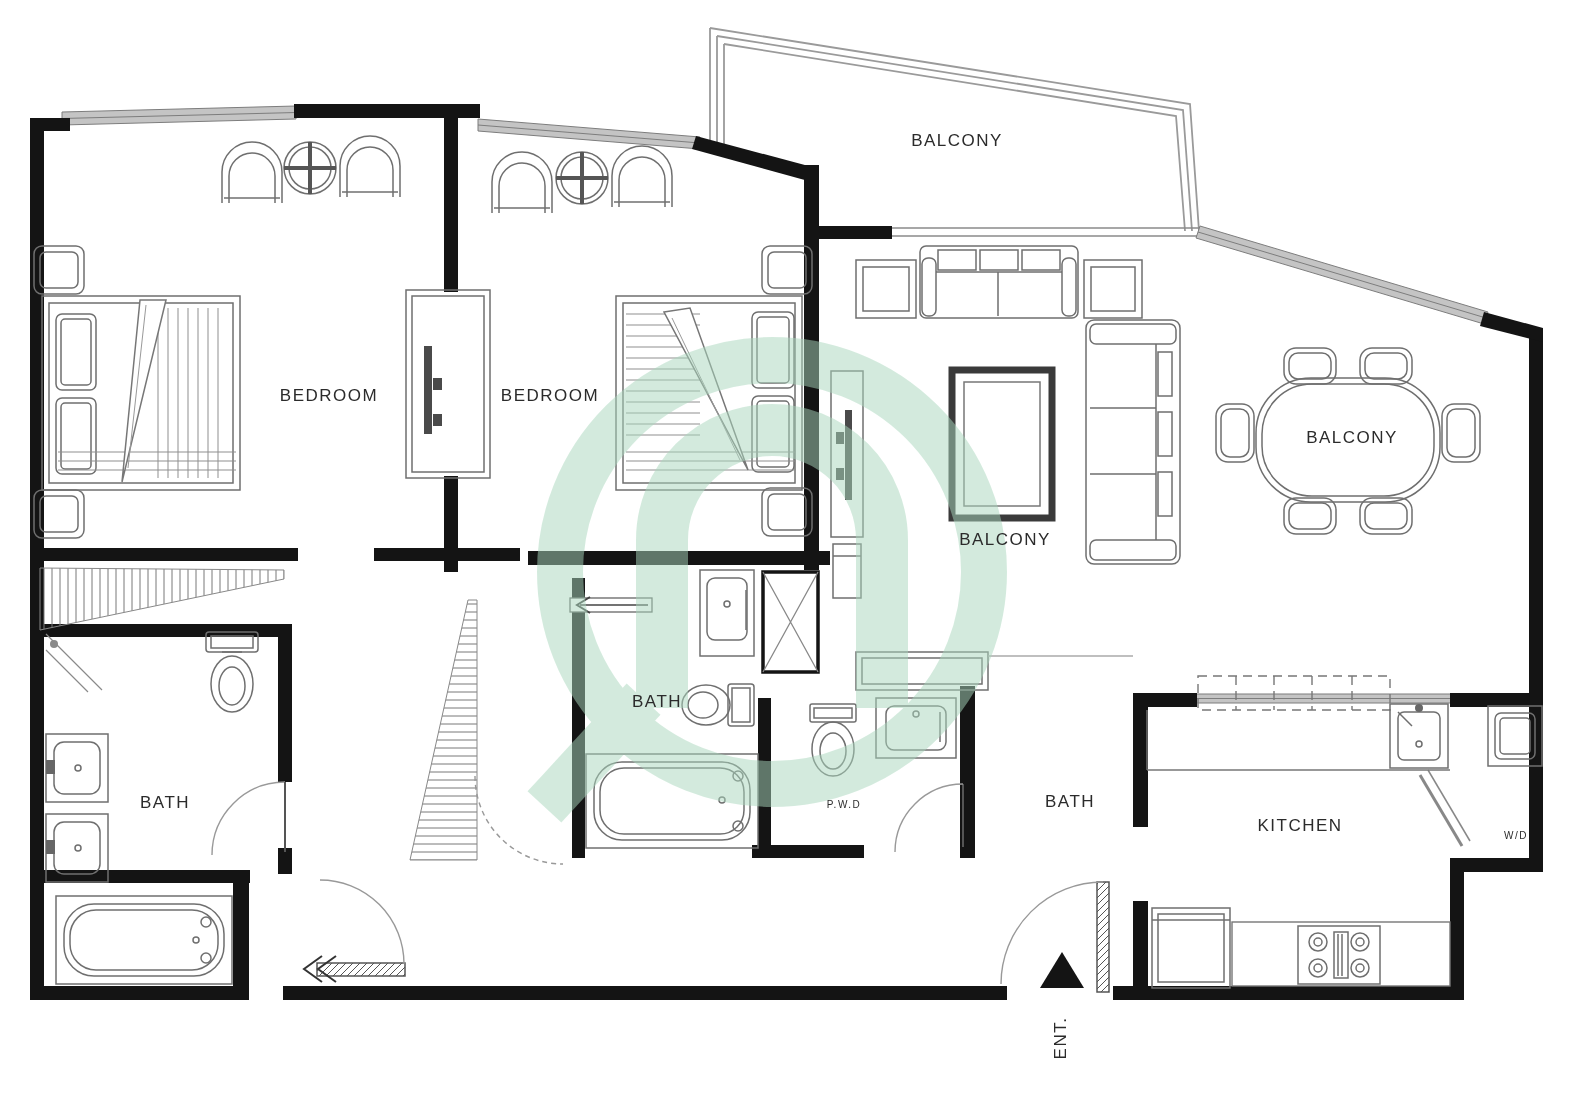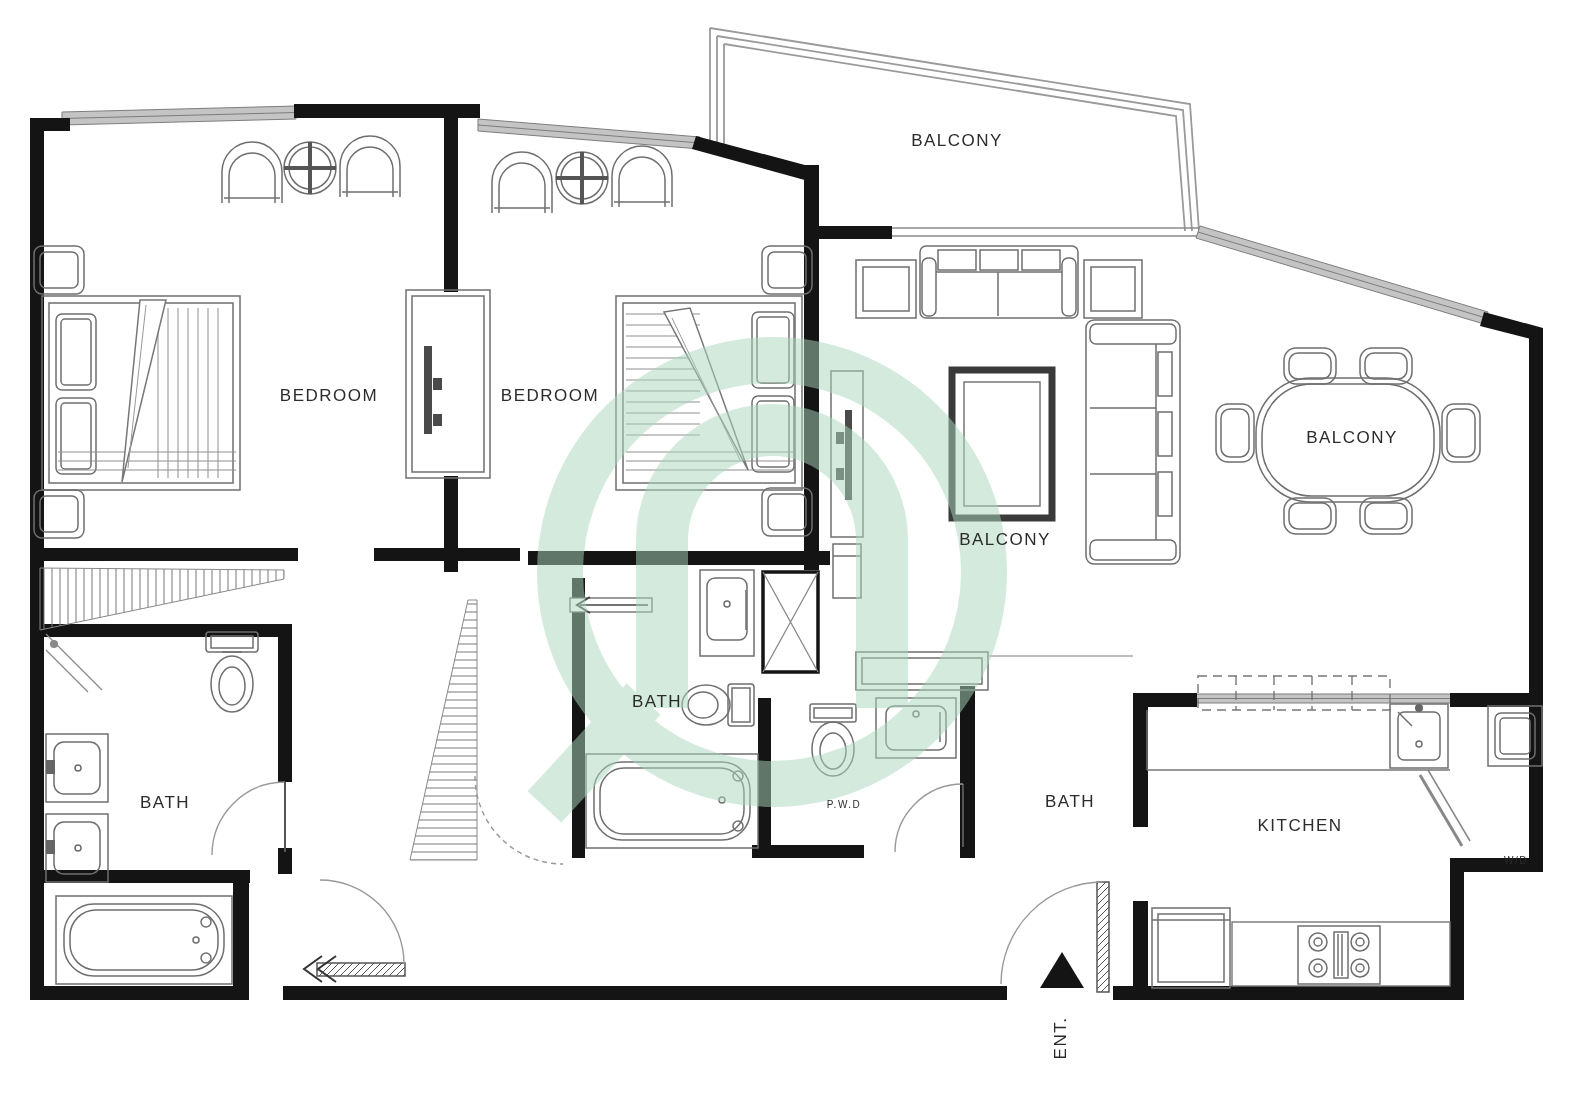--- a/index.html
+++ b/index.html
@@ -407,16 +407,16 @@
 <div class="room-label" style="left:957px;top:141px">BALCONY</div>
 <div class="room-label" style="left:329px;top:396px">BEDROOM</div>
 <div class="room-label" style="left:550px;top:396px">BEDROOM</div>
 <div class="room-label" style="left:1005px;top:540px">BALCONY</div>
 <div class="room-label" style="left:1352px;top:438px">BALCONY</div>
 <div class="room-label" style="left:165px;top:803px">BATH</div>
 <div class="room-label" style="left:657px;top:702px">BATH</div>
 <div class="room-label small" style="left:844px;top:804px">P.W.D</div>
 <div class="room-label" style="left:1070px;top:802px">BATH</div>
 <div class="room-label" style="left:1300px;top:826px">KITCHEN</div>
-<div class="room-label small" style="left:1516px;top:860px">W/D</div>
+<div class="room-label small" style="left:1516px;top:835px">W/D</div>
 <div class="room-label rot" style="left:1061px;top:1038px">ENT.</div>
 
 </div>
 
 </body></html>

